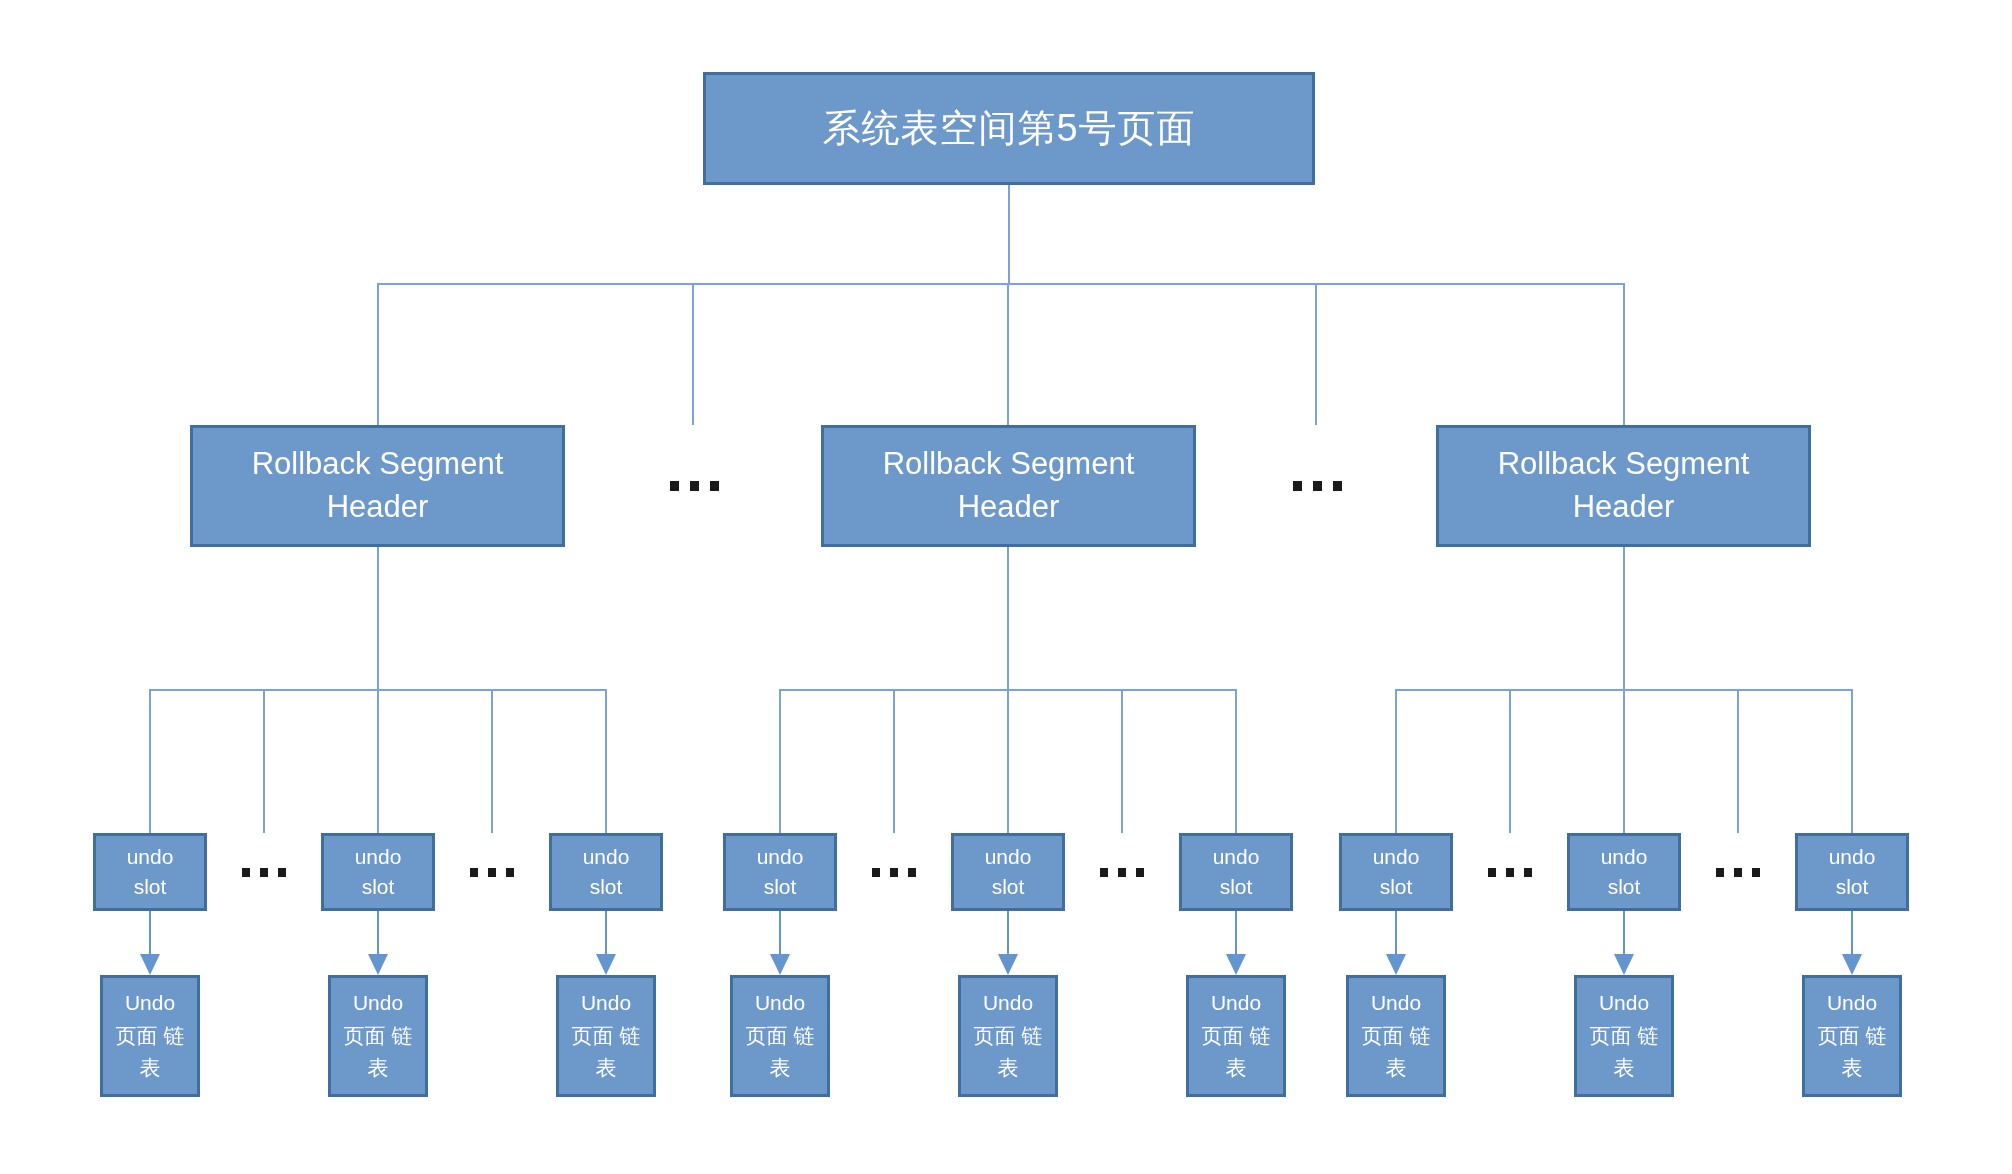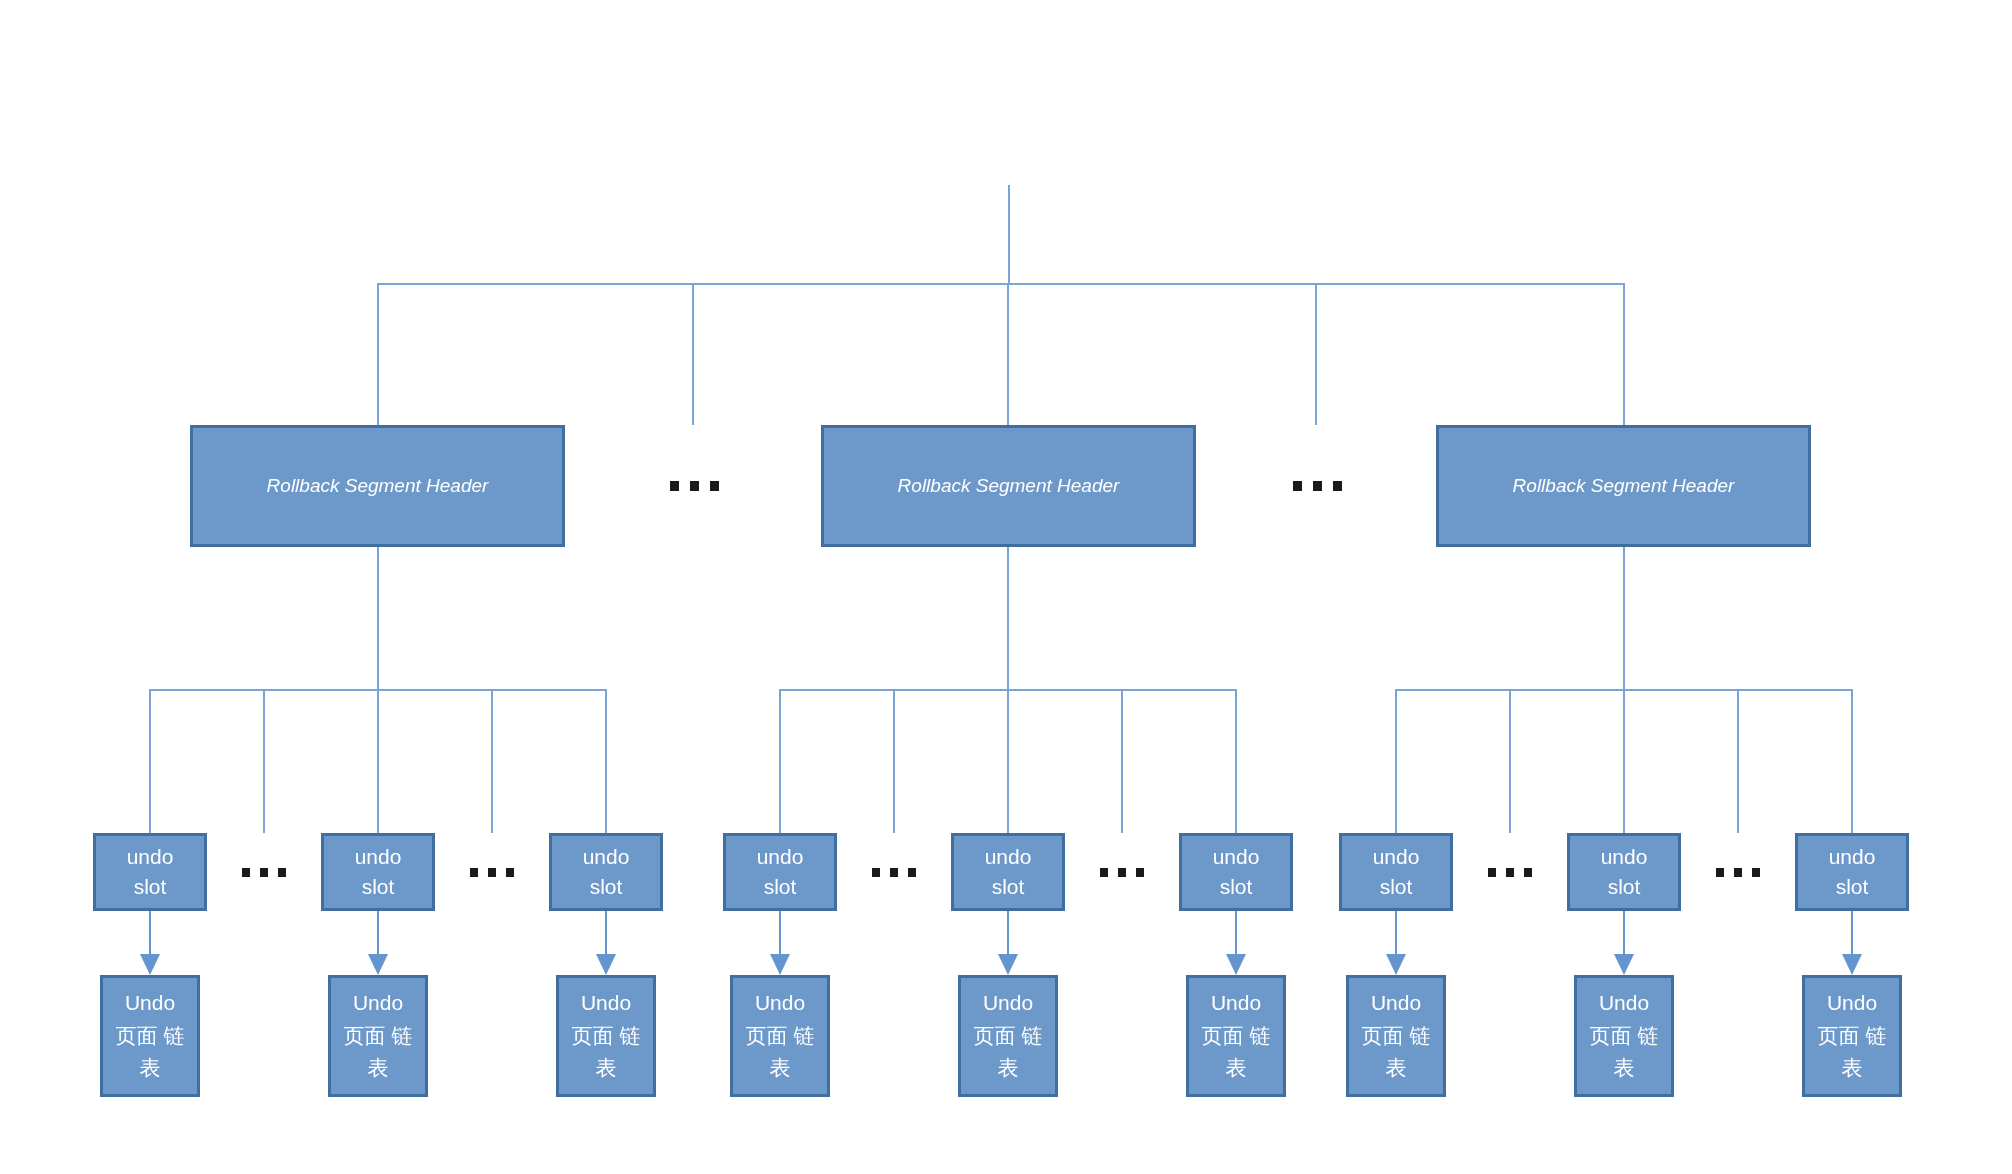--- a/index.html
+++ b/index.html
@@ -10,21 +10,21 @@
   .stage{position:relative;width:2012px;height:1174px;background:var(--background);
          font-family:"Liberation Sans", sans-serif;overflow:hidden;}
   .conn{position:absolute;background:var(--connector);}
   .arrowline{position:absolute;background:var(--arrow);}
   .ahead{position:absolute;width:0;height:0;border-left:10px solid transparent;
          border-right:10px solid transparent;border-top:21px solid var(--arrow);}
   .box{position:absolute;box-sizing:border-box;background:var(--box-fill);
        border:3px solid var(--box-border);display:flex;align-items:center;
        justify-content:center;text-align:center;color:var(--label-text);}
   .root .lbl{font-size:38px;letter-spacing:1px;}
-  .rsh .lbl{font-size:19px;line-height:1.38;max-width:280px;font-style:italic;}
+  .rsh .lbl{font-size:31px;line-height:1.38;max-width:280px;}
   .slot .lbl{font-size:21px;line-height:1.45;max-width:70px;}
   .page .lbl{font-size:21px;line-height:1.55;max-width:76px;}
   .dots{position:absolute;display:flex;align-items:center;}
   .dots.hd{gap:11px;}
   .dots.sd{gap:10px;}
   .dots .dot{display:block;background:var(--dot);}
   .dots.hd .dot{width:9px;height:10px;}
   .dots.sd .dot{width:8px;height:9px;}
 </style>
 </head>
@@ -76,20 +76,23 @@
   <div class="ahead" style="left:140px;top:954px"></div>
   <div class="ahead" style="left:368px;top:954px"></div>
   <div class="ahead" style="left:596px;top:954px"></div>
   <div class="ahead" style="left:770px;top:954px"></div>
   <div class="ahead" style="left:998px;top:954px"></div>
   <div class="ahead" style="left:1226px;top:954px"></div>
   <div class="ahead" style="left:1386px;top:954px"></div>
   <div class="ahead" style="left:1614px;top:954px"></div>
   <div class="ahead" style="left:1842px;top:954px"></div>
 
+  <div class="box root" style="left:703px;top:72px;width:612px;height:113px">
+    <span class="lbl">系统表空间第5号页面</span>
+  </div>
 
   <div class="box rsh" style="left:190px;top:425px;width:375px;height:122px">
     <span class="lbl">Rollback Segment Header</span>
   </div>
   <div class="box rsh" style="left:821px;top:425px;width:375px;height:122px">
     <span class="lbl">Rollback Segment Header</span>
   </div>
   <div class="box rsh" style="left:1436px;top:425px;width:375px;height:122px">
     <span class="lbl">Rollback Segment Header</span>
   </div>

